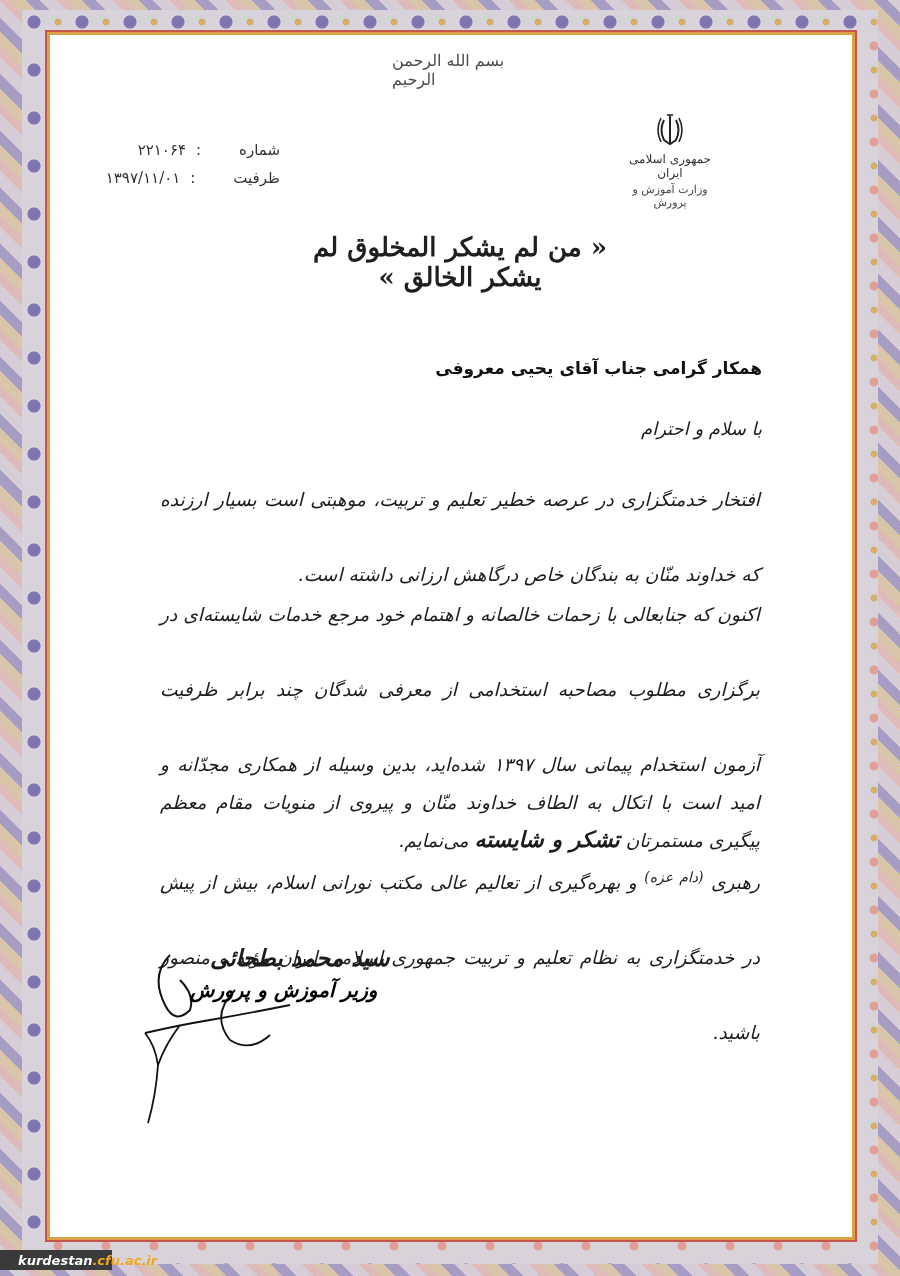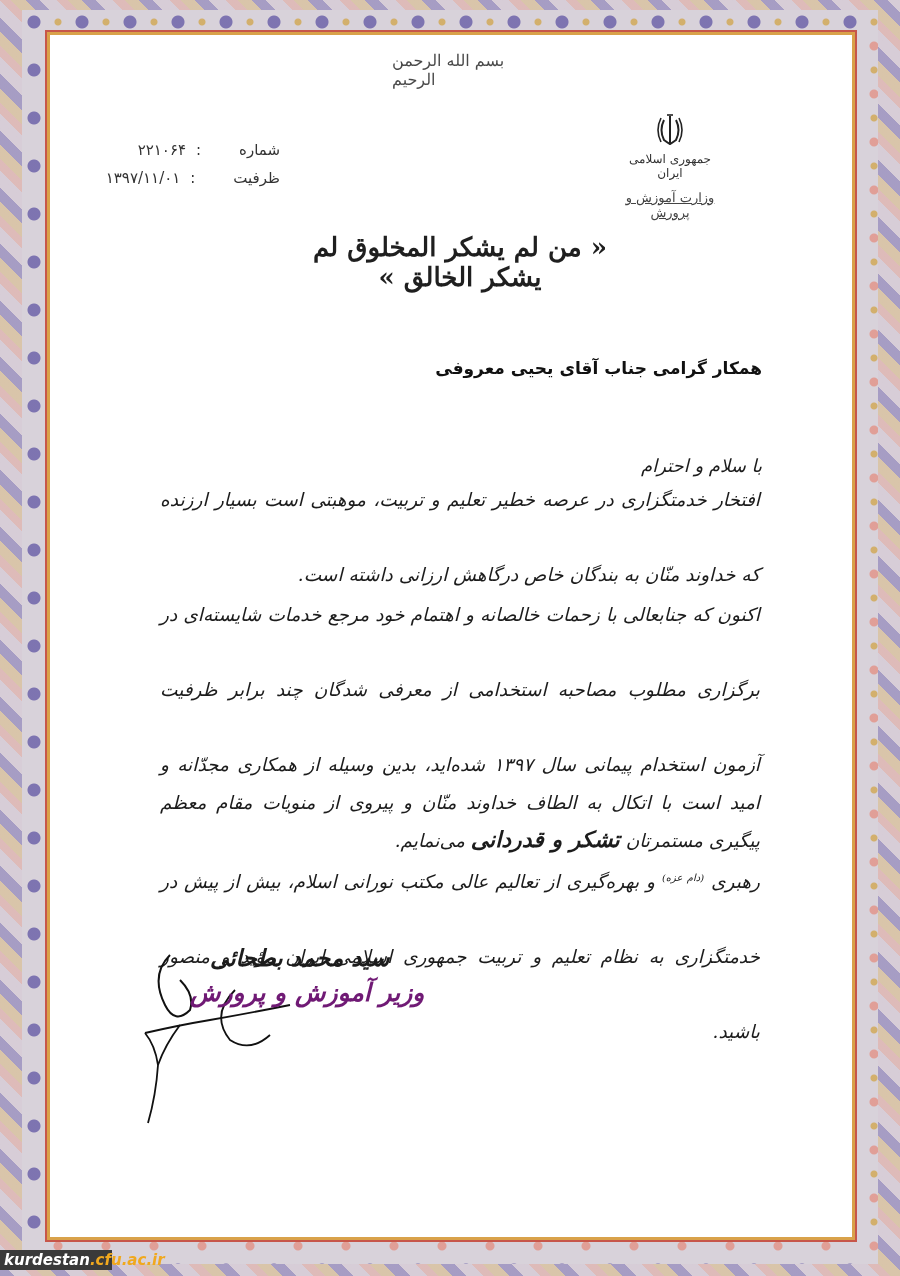--- a/index.html
+++ b/index.html
@@ -40,21 +40,21 @@
       opacity:0.85;
     }
     .emblem-block {
       position:absolute; right:180px; top:112px; width:100px; text-align:center;
     }
     .emblem {
       width:30px; height:36px; margin:0 auto 4px; position:relative;
     }
     .emblem svg { width:30px; height:36px; }
     .emblem-line1 { font-size:12px; color:#333; direction:rtl; }
-    .emblem-line2 { font-size:13px; color:#444; direction:rtl; margin-top:10px;text-decoration:underline; }
+    .emblem-line2 { font-size:11px; color:#444; direction:rtl; margin-top:3px; }
 
     .meta {
       position:absolute; left:140px; top:136px; width:140px;
       direction:rtl; font-size:15px; color:#333; line-height:28px;
       font-family:"DejaVu Sans", sans-serif;
     }
     .meta-row { display:flex; gap:10px; white-space:nowrap; }
     .meta-label { width:48px; text-align:right;margin-left:28px; }
     .meta-colon { width:10px; text-align:center; }
     .meta-value { text-align:center; }
@@ -65,50 +65,50 @@
       color:#1f1f1f;
     }
     .greeting {
       position:absolute; right:138px; top:358px; direction:rtl;
       font-family:"DejaVu Sans", sans-serif; font-weight:bold; font-size:17px;
       color:#111;
       text-align:right;
     }
     .salutation {
       position:absolute; right:138px; top:418px; direction:rtl;
-      font-size:18px; font-style:italic; color:#1c1c1c;margin-top:37px;
+      font-size:18px; font-style:italic; color:#1c1c1c;
     }
     .body-text {
       position:absolute; left:160px; width:600px; direction:rtl; text-align:justify;
       font-size:18.5px; font-style:italic; line-height:75px; color:#1c1c1c;
     }
     .p1 { top:462px; }
     .p2 { top:577px; }
     .p3 { top:765px; }
     .p-end { text-align-last:right; }
     .emph { font-weight:bold; font-size:22px; }
-    .sup { font-size:10px; vertical-align:super; }
+    .sup { font-size:14px; vertical-align:super; }
 
     .signature {
       position:absolute; left:140px; top:935px; width:220px; height:190px;
     }
     .signature svg { position:absolute; left:0; top:0; width:220px; height:190px; }
     .signer-name {
       position:absolute; left:210px; top:944px; direction:rtl;
       font-size:23px; font-weight:bold; font-style:italic; color:#1c1c1c;
     }
     .signer-title {
       position:absolute; left:190px; top:978px; direction:rtl;
-      font-size:25px; font-weight:bold; font-style:italic; color:#701a75;
+      font-size:20px; font-weight:bold; font-style:italic; color:#000000;
     }
     .watermark {
       position:absolute; left:0; top:1250px; width:112px; height:20px;
       background:#3a3a3a; color:#fff; font-family:"DejaVu Sans", sans-serif;
-      font-weight:bold; font-style:italic; font-size:15px;
-      display:flex; align-items:center; padding-left:4px; box-sizing:border-box;
+      font-weight:bold; font-style:italic; font-size:13px;
+      display:flex; align-items:center; padding-left:18px; box-sizing:border-box;
     }
     .watermark .accent { color:#f0a81e; }
   </style>
 </head>
 <body>
 
 <div class="border-outer"></div>
 <div class="border-band"></div>
 
 <div class="frame">
@@ -147,21 +147,21 @@
 <div class="motto">« من لم یشکر المخلوق لم یشکر الخالق »</div>
 
 <div class="greeting">همکار گرامی جناب آقای یحیی معروفی</div>
 
 <div class="salutation">با سلام و احترام</div>
 
 <div class="body-text p1 p-end">افتخار خدمتگزاری در عرصه خطیر تعلیم و تربیت، موهبتی است بسیار ارزنده که خداوند منّان به بندگان خاص درگاهش ارزانی داشته است.</div>
 
 <div class="body-text p2 p-end">
   <span>اکنون که جنابعالی با زحمات خالصانه و اهتمام خود مرجع خدمات شایسته‌ای در برگزاری مطلوب مصاحبه استخدامی از معرفی شدگان چند برابر ظرفیت آزمون استخدام پیمانی سال ۱۳۹۷ شده‌اید، بدین وسیله از همکاری مجدّانه و پیگیری مستمرتان</span>
-  <span class="emph">تشکر و قدردانی</span>
+  <span class="emph">تشکر و شایسته</span>
   <span>می‌نمایم.</span>
 </div>
 
 <div class="body-text p3 p-end">
   <span>امید است با اتکال به الطاف خداوند منّان و پیروی از منویات مقام معظم رهبری</span>
   <span class="sup">(دام عزه)</span>
   <span>و بهره‌گیری از تعالیم عالی مکتب نورانی اسلام، بیش از پیش در خدمتگزاری به نظام تعلیم و تربیت جمهوری اسلامی ایران مؤید و منصور باشید.</span>
 </div>
 
 <div class="signature">

